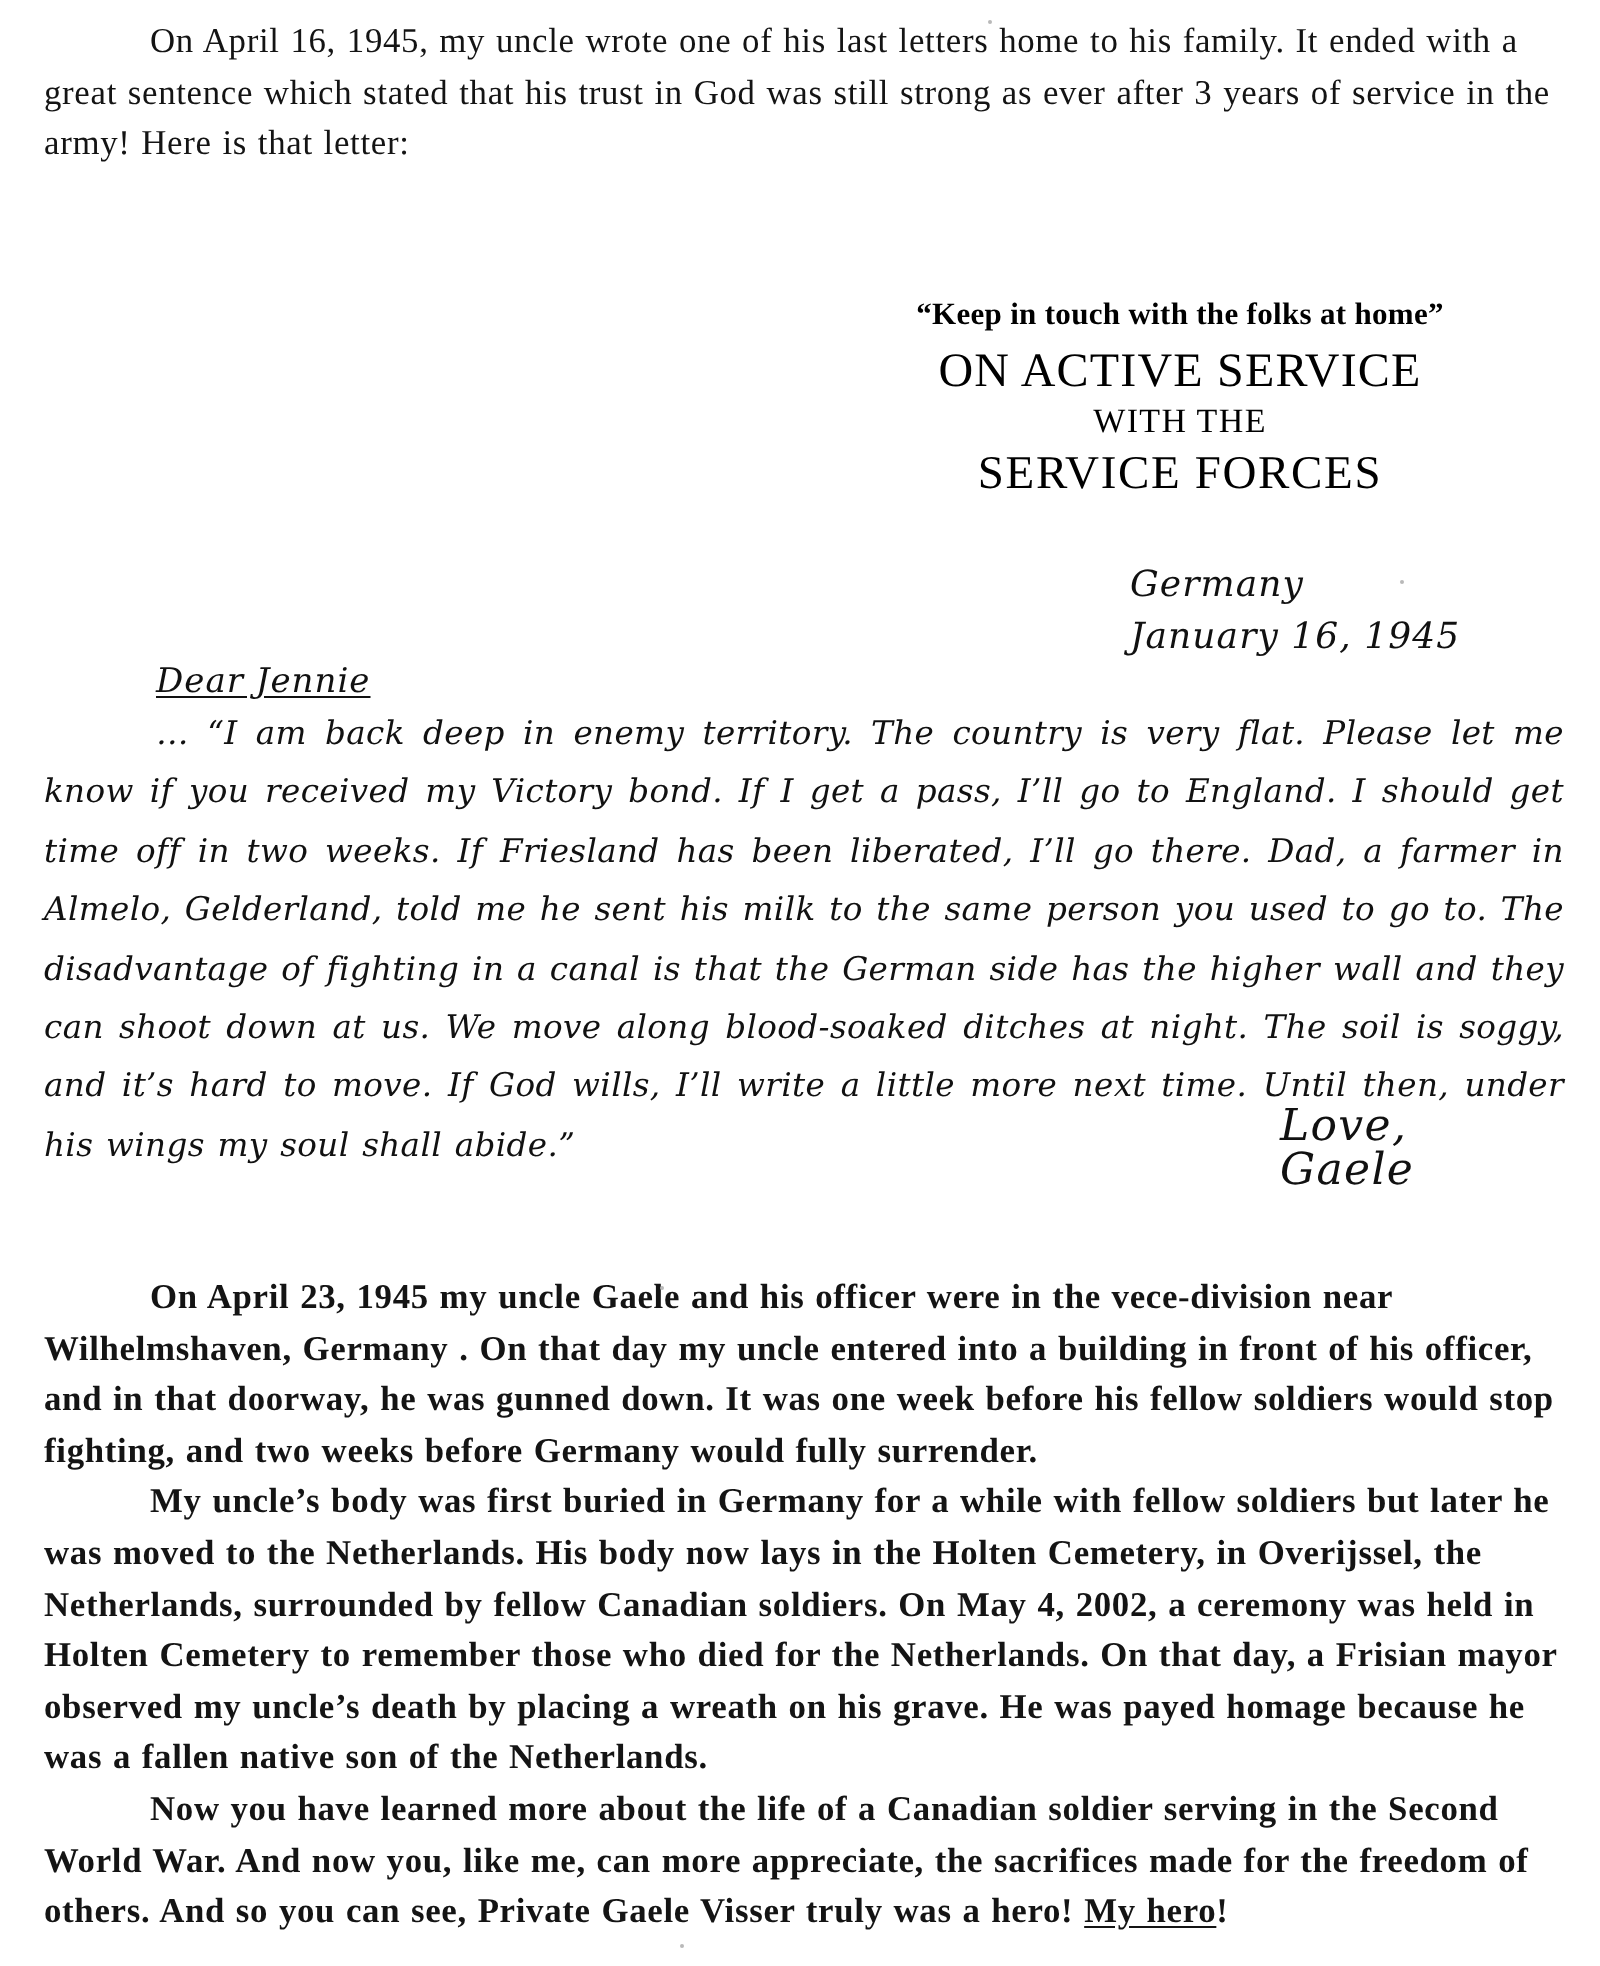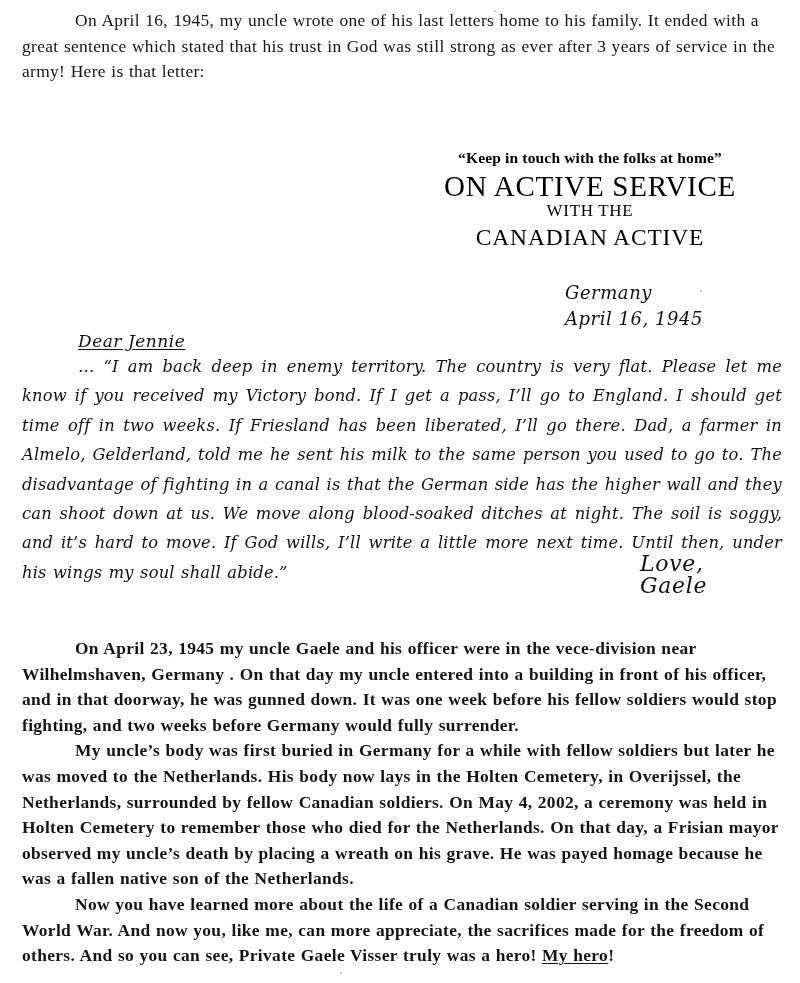--- a/index.html
+++ b/index.html
@@ -57,21 +57,21 @@
     color: #000000;
   }
   .lh-quote {
     font-size: 15.5px;
     font-weight: bold;
     line-height: 20px;
     letter-spacing: 0.01em;
     margin-bottom: 5px;
   }
   .lh-main {
-    font-size: 29px;
+    font-size: 24px;
     line-height: 27px;
     letter-spacing: 0.025em;
   }
   .lh-with {
     font-size: 17px;
     line-height: 20px;
     letter-spacing: 0.04em;
     margin-top: 1px;
   }
   .lh-forces {
@@ -152,26 +152,26 @@
 <div class="page">
 
   <div class="typed" id="intro-block">
     <p>On April 16, 1945, my uncle wrote one of his last letters home to his family.  It ended with a great  sentence which stated that his trust in God was still strong as ever after 3 years of service in the army!  Here is that letter:</p>
   </div>
 
   <div class="letterhead">
     <div class="lh-quote">“Keep in touch with the folks at home”</div>
     <div class="lh-main">ON ACTIVE SERVICE</div>
     <div class="lh-with">WITH THE</div>
-    <div class="lh-forces">CANADIAN ACTIVE</div>
+    <div class="lh-forces">SERVICE FORCES</div>
   </div>
 
   <div class="dateline hand">
     <div>Germany</div>
-    <div>April 16, 1945</div>
+    <div>January 16, 1945</div>
   </div>
 
   <div class="salutation hand">Dear Jennie</div>
 
   <div class="letter-body hand">… “I am back deep in enemy territory.  The country is very flat. Please let me know if you received my Victory bond. If I get a pass, I’ll go to England. I should get time off in two weeks. If Friesland has been liberated, I’ll go there. Dad, a farmer in Almelo, Gelderland, told me he sent his milk to the same person you used to go to.  The disadvantage of fighting in a canal is that the German side has the higher wall and they can shoot down at us. We move along blood-soaked ditches at night.  The soil is soggy, and it’s hard to move. If God wills, I’ll write a little more next time. Until then, under his wings my soul shall abide.”</div>
 
   <div class="signoff hand">Love, Gaele</div>
 
   <div class="typed" id="closing-block">
     <p>On April 23, 1945 my uncle Gaele and his officer were in the vece-division near Wilhelmshaven, Germany .  On that day my uncle entered into a building in front of his officer, and in that doorway, he was gunned down.  It was one week before his fellow soldiers would stop fighting, and two weeks before Germany would fully surrender.</p>

